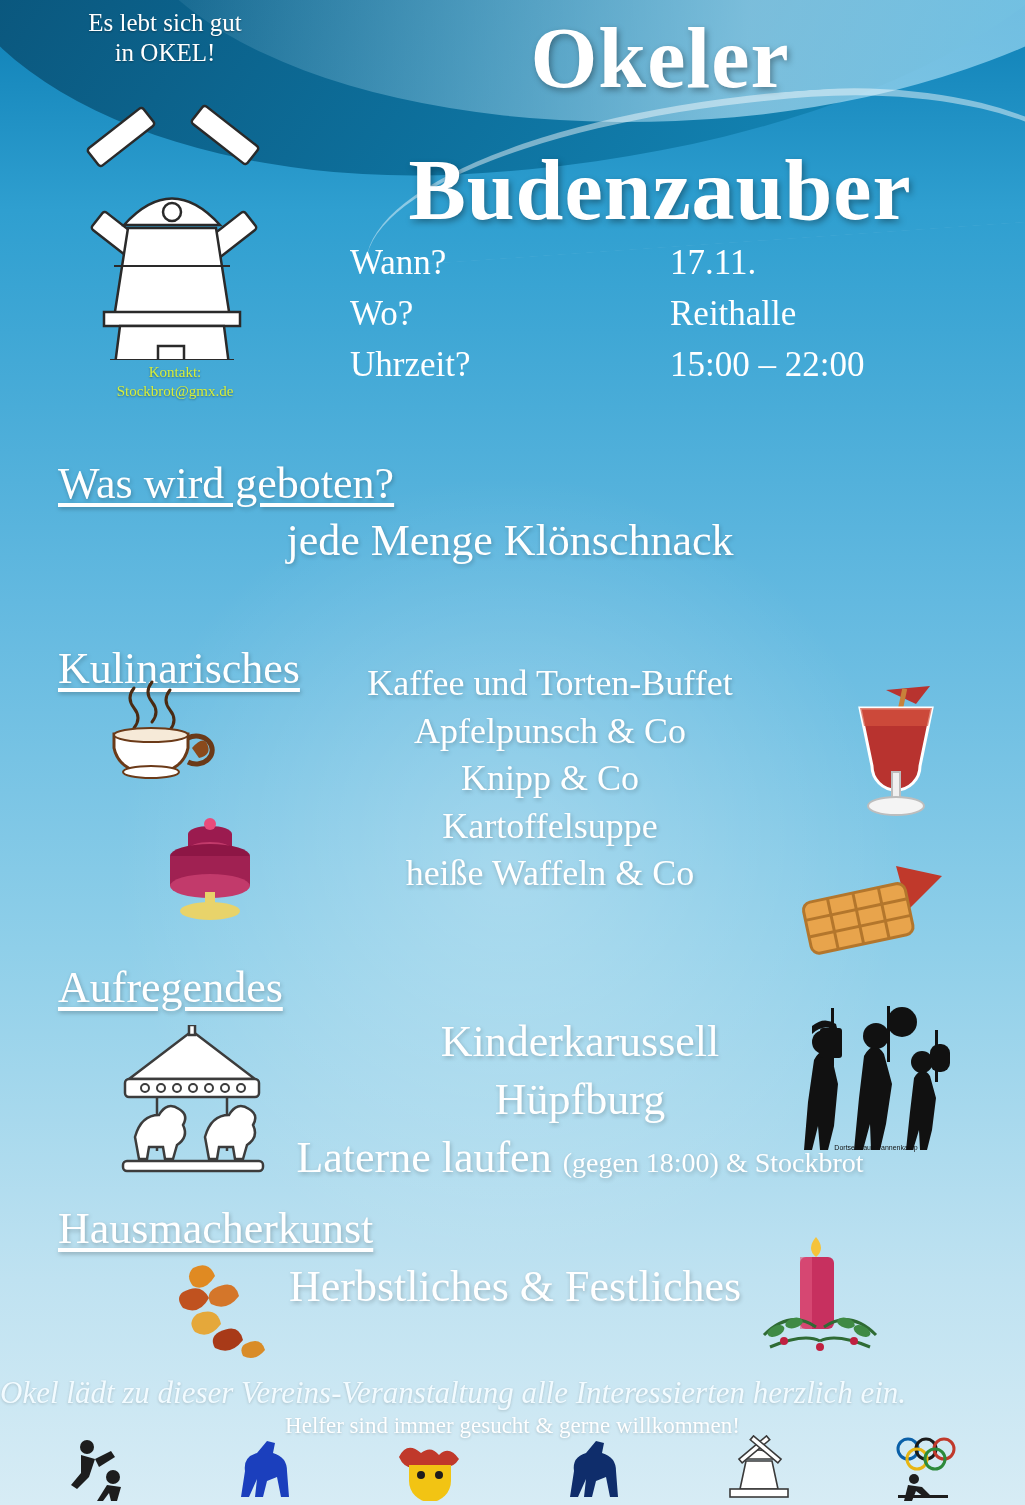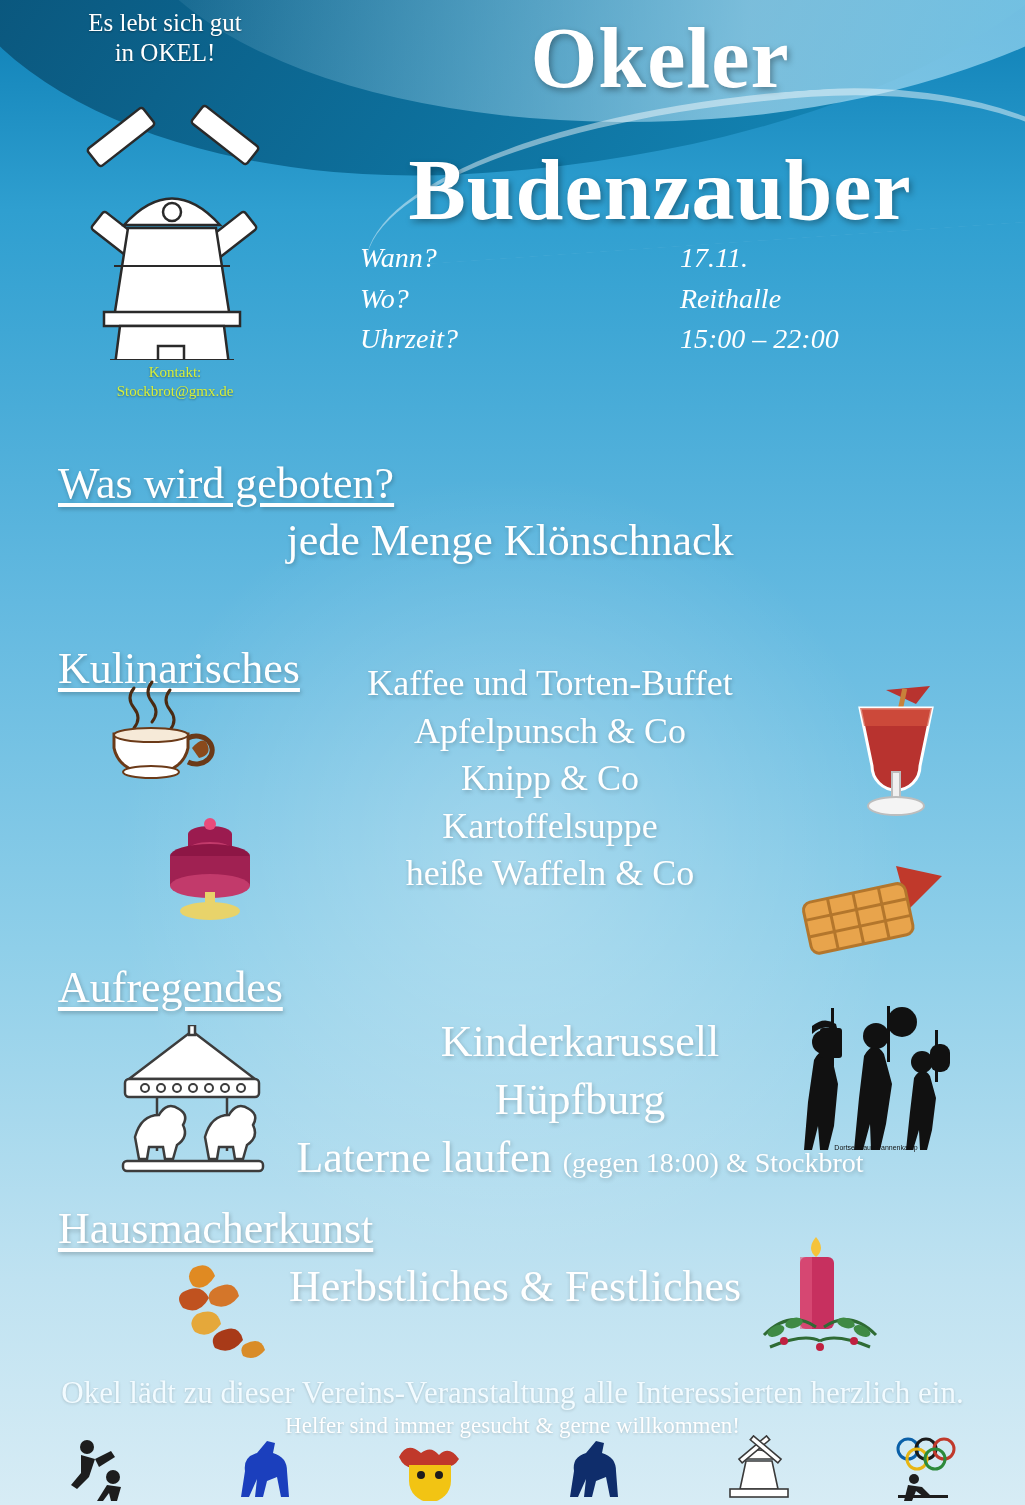--- a/index.html
+++ b/index.html
@@ -95,25 +95,24 @@
     top: 140px; left: 300px;
     width: 720px;
     text-align: center;
     font-size: 86px;
     font-weight: bold;
     letter-spacing: 1px;
     text-shadow: 2px 3px 6px rgba(0,0,0,.35);
   }
   .facts {
     position: absolute;
-    top: 238px; left: 360px;
+    top: 238px; left: 350px;
     width: 640px;
-    font-size: 28px;
+    font-size: 35px;
     line-height: 1.45;
-    font-style: italic;
   }
   .facts .row { display: flex; }
   .facts .q { width: 320px; }
   .facts .a { flex: 1; }
 
   
   .sec-head {
     position: absolute;
     font-size: 44px;
     text-decoration: underline;
@@ -136,24 +135,25 @@
   #h-aufregendes { top: 962px; left: 58px; }
   #t-aufregendes { top: 1013px; left: 230px; width: 700px; font-size: 44px; }
   #t-aufregendes .small { font-size: 28px; }
 
   #h-hausmacher { top: 1203px; left: 58px; }
   #t-hausmacher { top: 1258px; left: 215px; width: 600px; font-size: 44px; }
 
   .footer1 {
     position: absolute;
     top: 1375px; left: 0; width: 1025px;
-    text-align: center;
+    text-align: left;
     font-size: 31px;
     color: #f2fbff;
     text-shadow: 0 1px 3px rgba(0,0,0,.18);
+    font-style: italic;
   }
   .footer2 {
     position: absolute;
     top: 1413px; left: 0; width: 1025px;
     text-align: center;
     font-size: 23px;
     color: #ffffff;
     text-shadow: 0 1px 3px rgba(0,0,0,.18);
   }
   .icon-strip {

